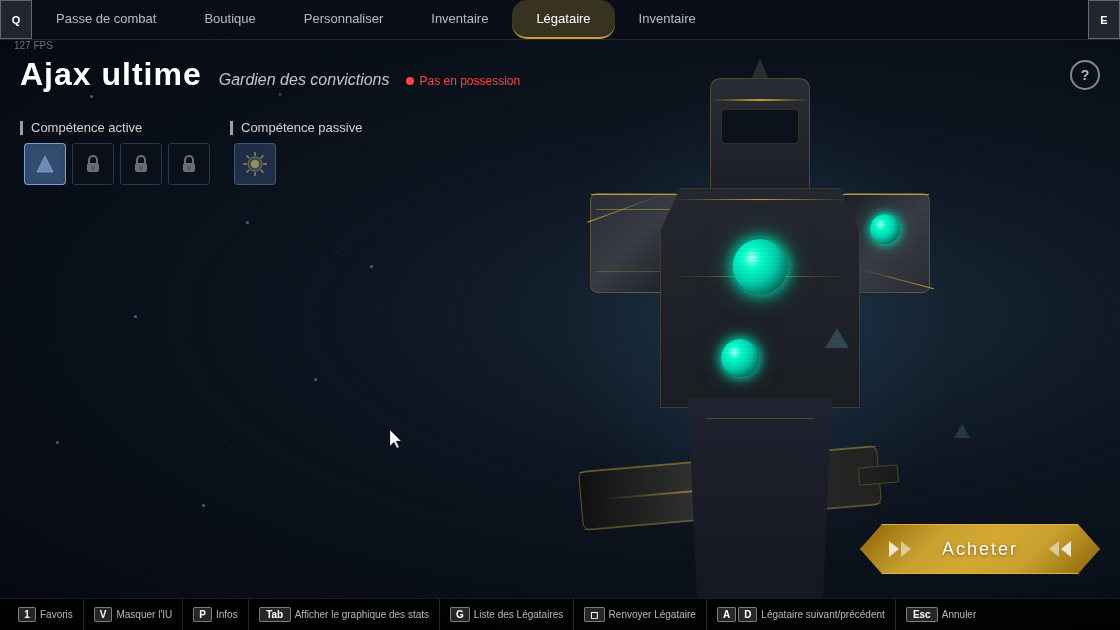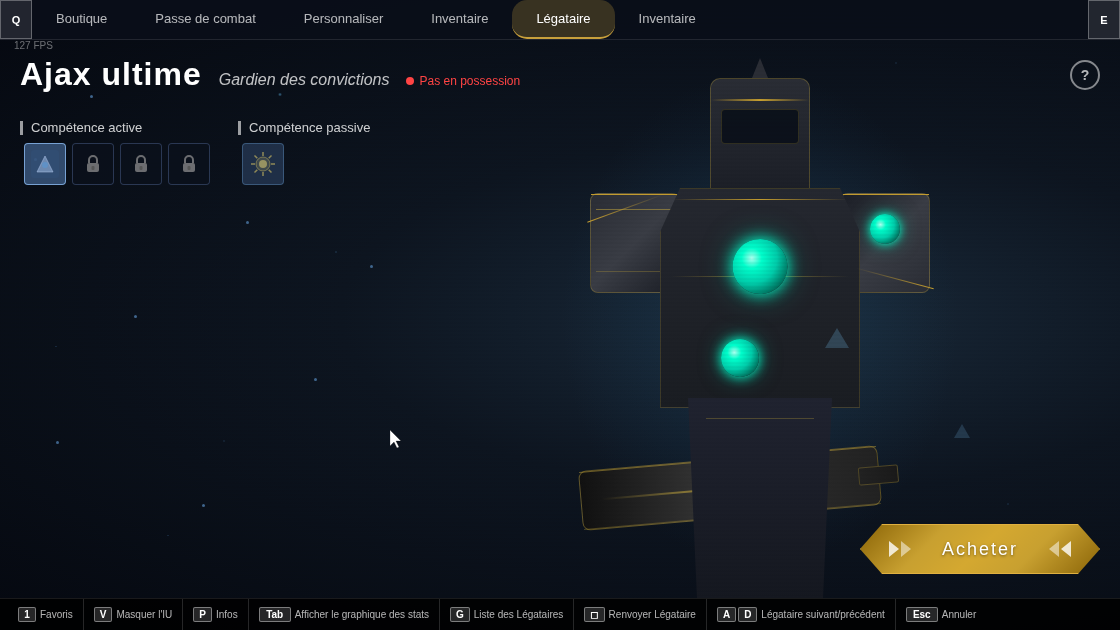--- a/index.html
+++ b/index.html
@@ -208,21 +208,21 @@
       color: rgba(255,255,255,0.7);
       cursor: pointer;
     }
 
     
     .skills-section {
       position: absolute;
       top: 80px;
       left: 20px;
       display: flex;
-      gap: 28px;
+      gap: 20px;
       align-items: flex-end;
     }
 
     .skill-group {
       display: flex;
       flex-direction: column;
       gap: 8px;
     }
 
     .skill-group-label {
@@ -602,22 +602,22 @@
   </div>
 
   <div class="deco-triangle tri1"></div>
   <div class="deco-triangle tri2"></div>
 </div>
 
 <div class="fps-label">127 FPS</div>
 
 <div class="nav-bar">
   <div class="nav-key">Q</div>
+  <div class="nav-tab">Passe de combat</div>
   <div class="nav-tab">Boutique</div>
-  <div class="nav-tab">Passe de combat</div>
   <div class="nav-tab">Personnaliser</div>
   <div class="nav-tab">Inventaire</div>
   <div class="nav-tab active">Légataire</div>
   <div class="nav-tab">Inventaire</div>
   <div class="nav-spacer"></div>
   <div class="nav-key">E</div>
 </div>
 
 <div class="main-content">
 

